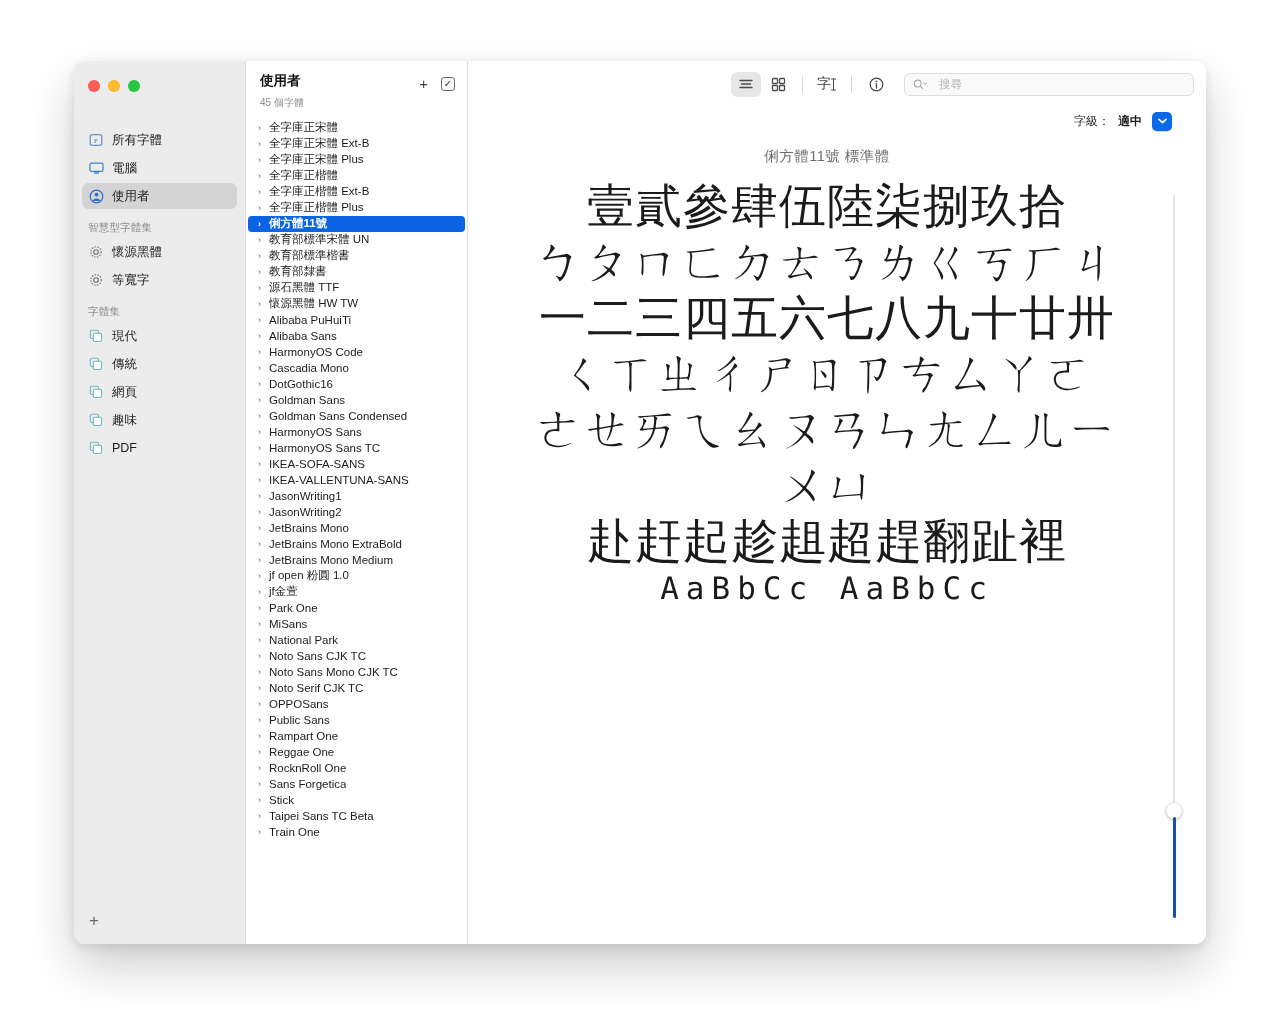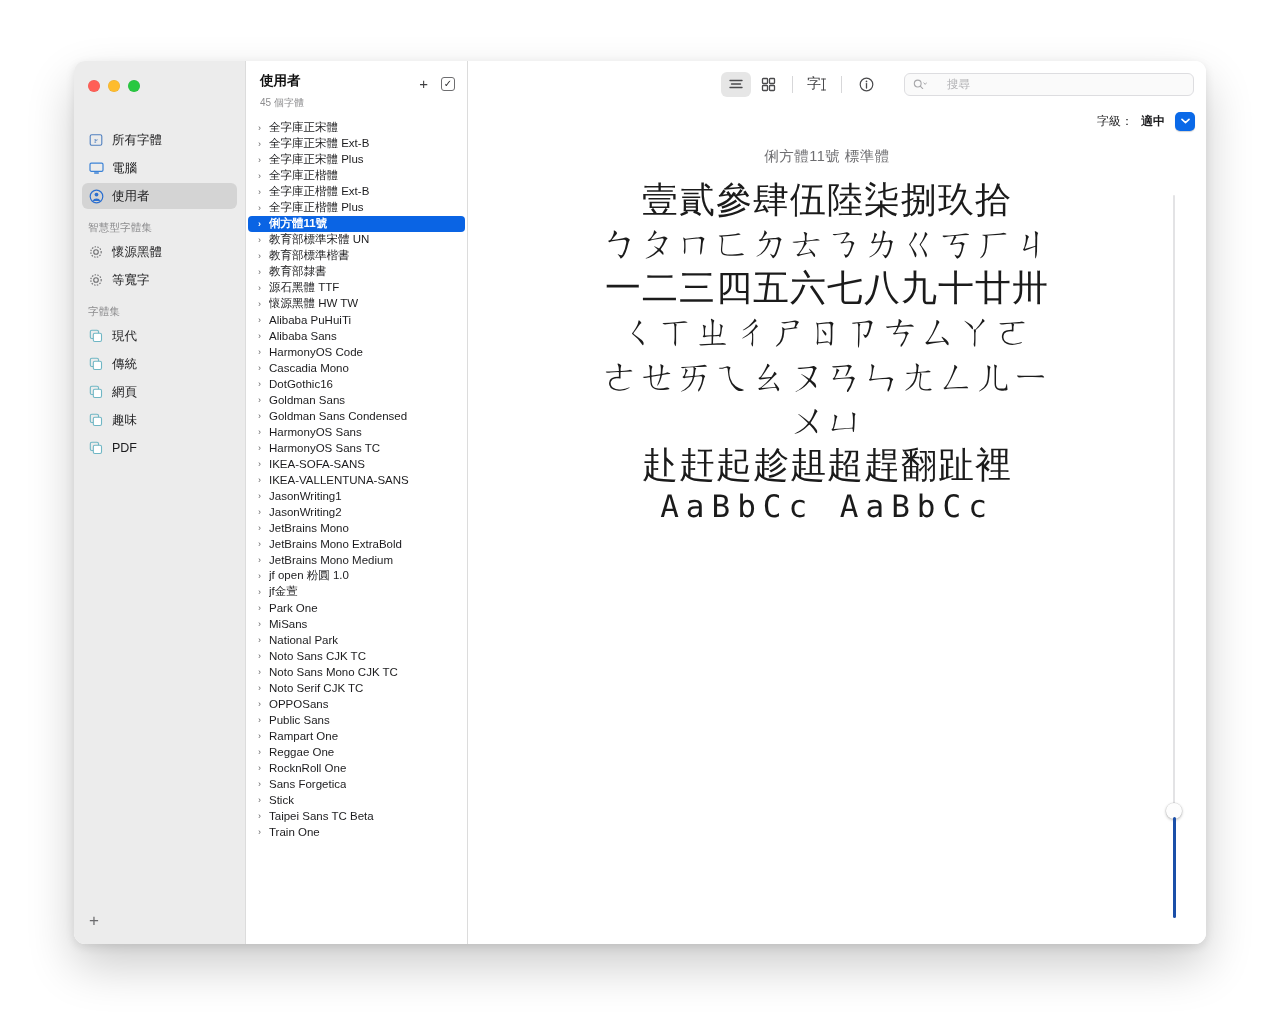--- a/index.html
+++ b/index.html
@@ -123,31 +123,31 @@
   .tb-group { display: flex; align-items: center; gap: 2px; }
   .tb-btn {
     width: 30px; height: 25px; border-radius: 6px;
     display: flex; align-items: center; justify-content: center;
     color: #4a4a4c; cursor: default;
   }
   .tb-btn.active { background: #e6e6e6; }
   .tb-div { width: 1px; height: 17px; background: #d7d7d9; margin: 0 7px; }
   .tb-char { font-size: 14px; color: #3a3a3c; font-family: "DejaVu Sans", sans-serif; }
   .search {
-    width: 290px; height: 23px; margin-left: 23px;
+    width: 290px; height: 23px; margin-left: 13px;
     border: 1px solid #dddde0; border-radius: 6px;
     background: #fafafa;
-    display: flex; align-items: center; gap: 20px;
+    display: flex; align-items: center; gap: 12px;
     padding: 0 8px;
   }
   .search .ph { font-size: 11.5px; color: #b2b2b5; }
 
   .sizerow {
     height: 28px; display: flex; align-items: center; justify-content: flex-end;
-    padding-right: 11px; gap: 8px;
+    padding-right: 34px; gap: 8px;
   }
   .size-label { font-size: 12px; color: #1c1c1e; }
   .size-val { font-size: 12px; color: #1c1c1e; margin-right: 2px; font-weight: bold; }
   .size-pop {
     width: 20px; height: 19px; border-radius: 5px;
     background: #0a69e8;
     display: flex; align-items: center; justify-content: center;
     color: #fff; font-size: 9px;
     box-shadow: 0 1px 1px rgba(0,0,0,0.18);
     cursor: default;
@@ -169,21 +169,21 @@
     font-family: "DejaVu Sans Mono", "DejaVu Sans", monospace;
     color: #1b1b1b;
     text-align: center;
   }
   .spec-line {
     white-space: nowrap;
     line-height: 1.06;
     margin-bottom: 6px;
     letter-spacing: 1px;
   }
-  .spec-line.cjk { font-size: 36px; text-align: center; }
+  .spec-line.cjk { font-size: 47px; text-align: center; }
   .spec-line.latin { font-size: 31px; letter-spacing: 7px; }
 
   
   .pixelize {
     -webkit-font-smoothing: none;
     text-rendering: geometricPrecision;
   }
 
   
   .slider {

